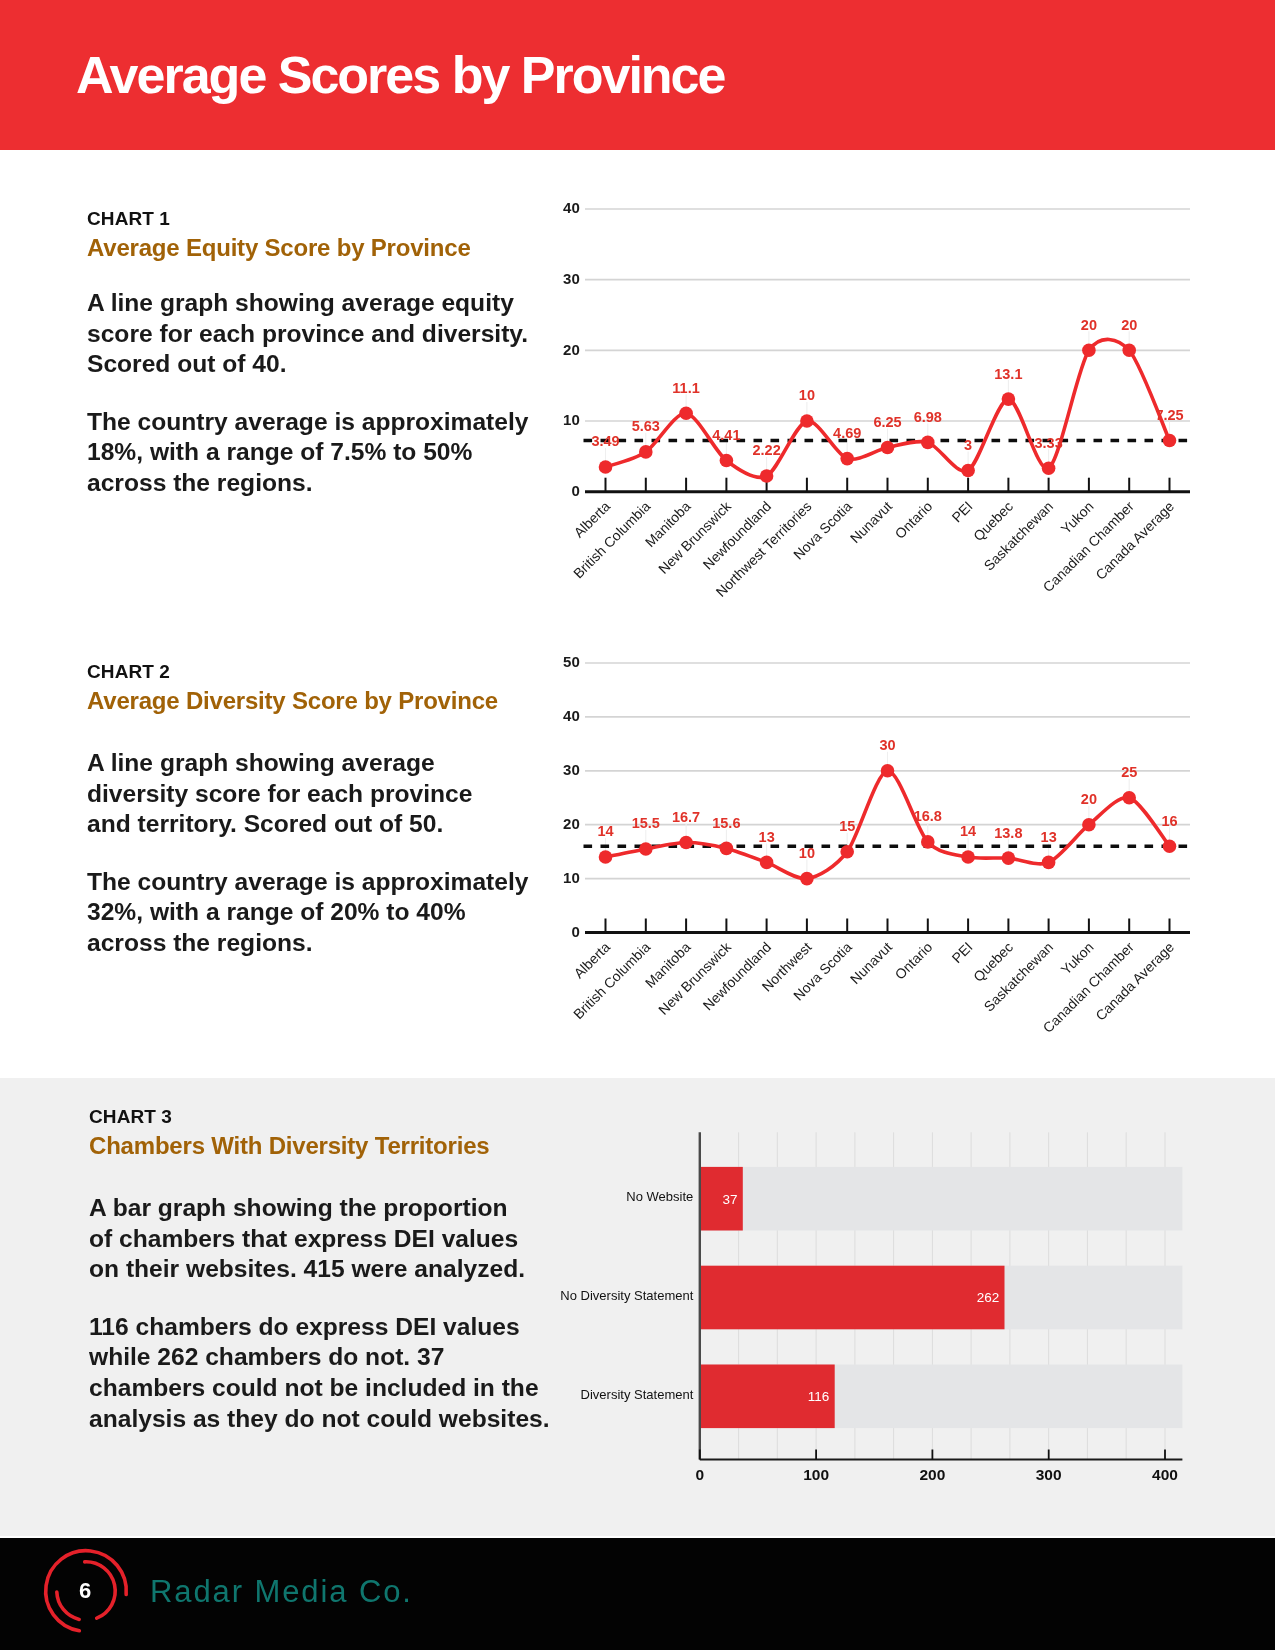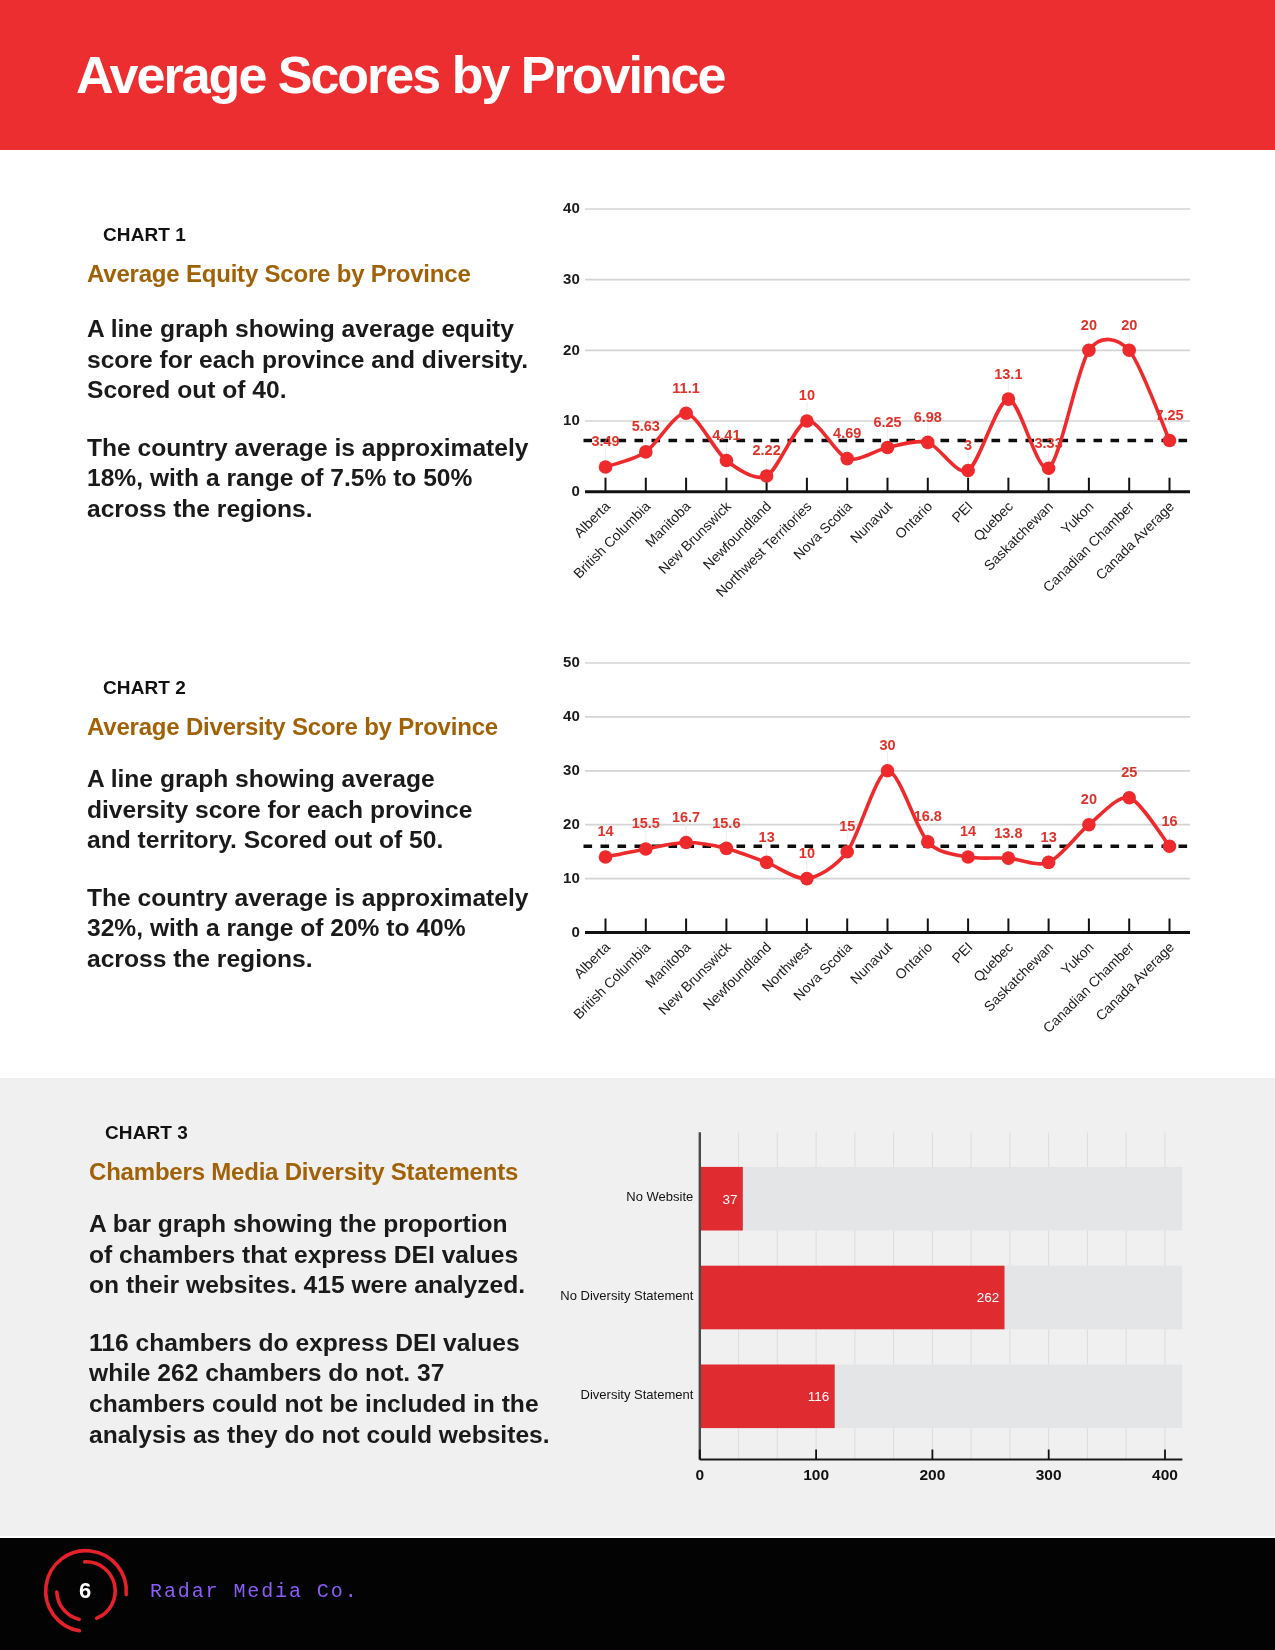--- a/index.html
+++ b/index.html
@@ -3,30 +3,30 @@
 <meta charset="utf-8">
 <style>
   html,body{margin:0;padding:0;}
   body{width:1275px;height:1650px;background:#ffffff;font-family:"Liberation Sans",sans-serif;overflow:hidden;position:relative;}
   .page{position:absolute;inset:0;padding-left:24px;}
   
   .header{position:absolute;left:0;top:0;width:1275px;height:150px;background:#ed2e31;}
   .header-title{position:absolute;left:76px;top:47px;font-size:52px;font-weight:700;color:#ffffff;letter-spacing:-2px;line-height:56px;}
   
   .blk{position:absolute;width:520px;}
-  .blk .kicker{font-size:19px;font-weight:700;color:#111111;letter-spacing:0.1px;margin:16px;line-height:21px;}
+  .blk .kicker{font-size:19px;font-weight:700;color:#111111;letter-spacing:0.1px;margin:0;line-height:21px;}
   .blk .subtitle{font-size:24px;font-weight:700;color:#a16207;margin:6px 0 0 0;letter-spacing:-0.2px;line-height:26px;}
   .blk p{font-size:24.6px;color:#1a1a1a;margin:27px 0 0 0;font-weight:700;}
   .blk .ln{display:block;line-height:30.6px;white-space:nowrap;}
-  #blk2 p:first-of-type,#blk3 p:first-of-type{margin-top:24px;}
+  #blk2 p:first-of-type,#blk3 p:first-of-type{margin-top:34px;}
   
   .band{position:absolute;left:0;top:1078px;width:1275px;height:458px;background:#f0f0f0;}
   
   .footer{position:absolute;left:0;top:1538px;width:1275px;height:112px;background:#030303;}
-  .footer-name{position:absolute;left:150px;top:1574px;font-size:20px;line-height:36px;color:#8b5cf6;font-weight:400;letter-spacing:1.9px;font-family:Liberation Mono, monospace;}
+  .footer-name{position:absolute;left:150px;top:1574px;font-size:31px;line-height:36px;color:#0f766e;font-weight:400;letter-spacing:1.9px;}
   .logo{position:absolute;left:36px;top:1541px;width:100px;height:100px;}
   .pagenum{position:absolute;left:36px;top:1541px;width:100px;height:100px;display:flex;align-items:center;justify-content:center;color:#ffffff;font-size:22px;font-weight:700;letter-spacing:0;padding-right:2px;box-sizing:border-box;}
   svg{display:block;overflow:visible;}
 </style>
 </head>
 <body>
 
 <div class="page">
 
   <div class="header">
@@ -60,21 +60,21 @@
       </p>
     <p>
         <span class="ln">The country average is approximately</span>
         <span class="ln">32%, with a range of 20% to 40%</span>
         <span class="ln">across the regions.</span>
       </p>
   </div>
 
   <div class="blk" id="blk3" style="left:89px;top:1106px;">
     <div class="kicker">CHART 3</div>
-    <div class="subtitle">Chambers Media Diversity Statements</div>
+    <div class="subtitle">Chambers With Diversity Territories</div>
     <p>
         <span class="ln">A bar graph showing the proportion</span>
         <span class="ln">of chambers that express DEI values</span>
         <span class="ln">on their websites. 415 were analyzed.</span>
       </p>
     <p>
         <span class="ln">116 chambers do express DEI values</span>
         <span class="ln">while 262 chambers do not. 37</span>
         <span class="ln">chambers could not be included in the</span>
         <span class="ln">analysis as they do not could websites.</span>

